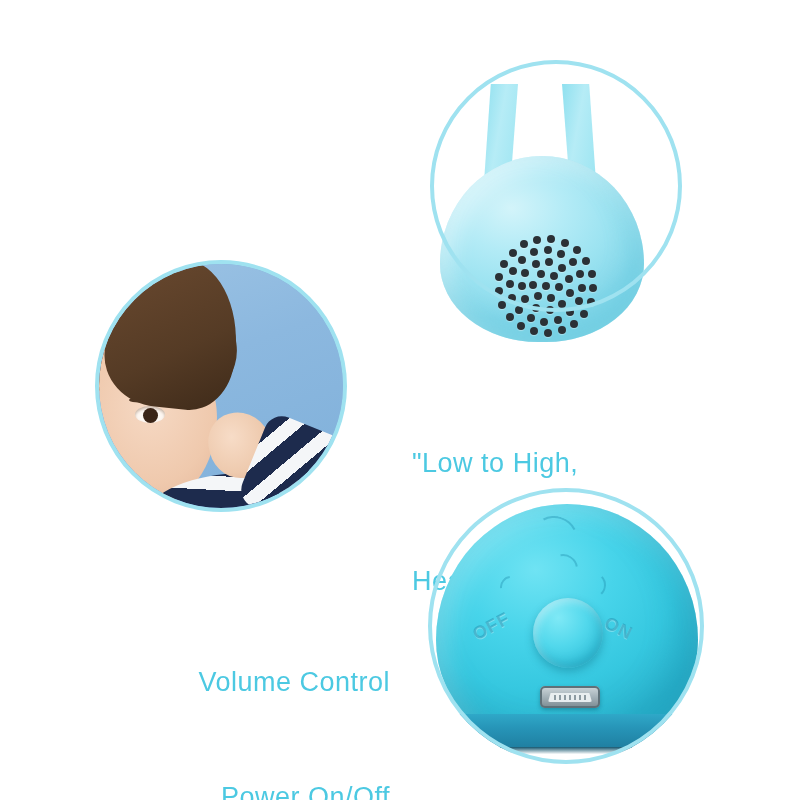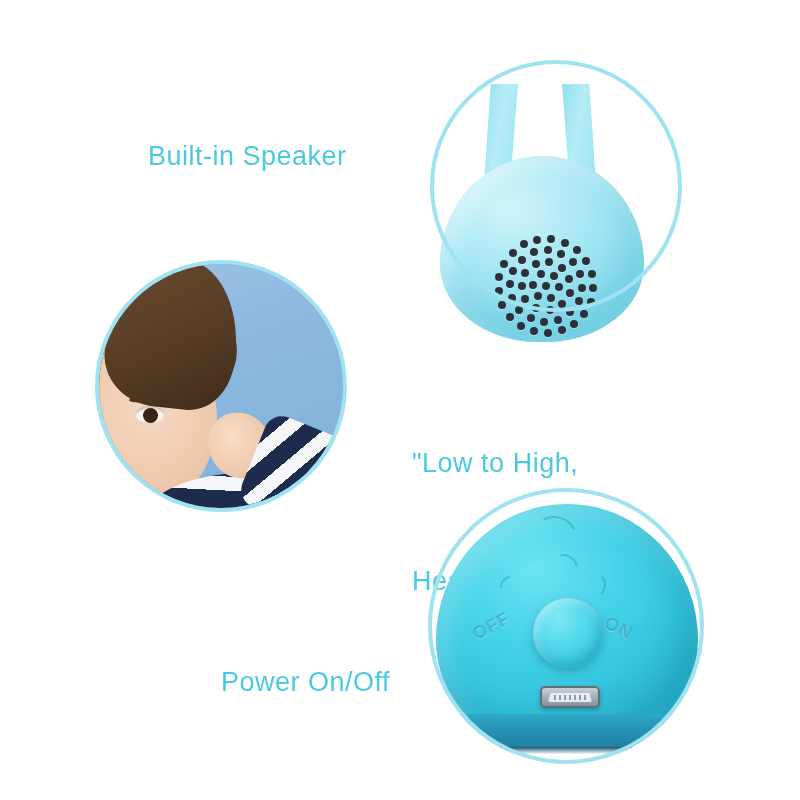--- a/index.html
+++ b/index.html
@@ -361,21 +361,20 @@
     left: 176px;
     top: 130px;
     transform: rotate(26deg);
   }
 </style>
 </head>
 <body>
 
 <div class="page">
 
-  <div class="caption" id="caption-speaker">Built-in Speaker</div>
 
   <div id="speaker-device-clip">
     <div class="spk-ear" id="spk-ear-left"></div>
     <div class="spk-ear" id="spk-ear-right"></div>
     <div id="spk-body"></div>
     <div id="spk-grille">
         <span style="left: 56px; top: 56px;"></span>
         <span style="left: 68.9351px; top: 57.2849px;"></span>
         <span style="left: 61.3436px; top: 67.7325px;"></span>
         <span style="left: 48.4085px; top: 66.4476px;"></span>
@@ -448,20 +447,21 @@
       <div id="photo-sleeve"></div>
     </div>
   </div>
 
   <div class="caption" id="caption-hearing">
     <div>"Low to High,</div>
     <div>Hearing Protection"</div>
   </div>
 
   <div class="caption" id="caption-controls">
+    <div>Volume Control</div>
     <div>Power On/Off</div>
     
   </div>
 
   <div id="control-clip">
     <div id="ctrl-body"></div>
     <div class="ctrl-tick" id="ctrl-tick-4"></div>
     <div class="ctrl-tick" id="ctrl-tick-3"></div>
     <div class="ctrl-tick" id="ctrl-tick-2"></div>
     <div class="ctrl-tick" id="ctrl-tick-1"></div>

